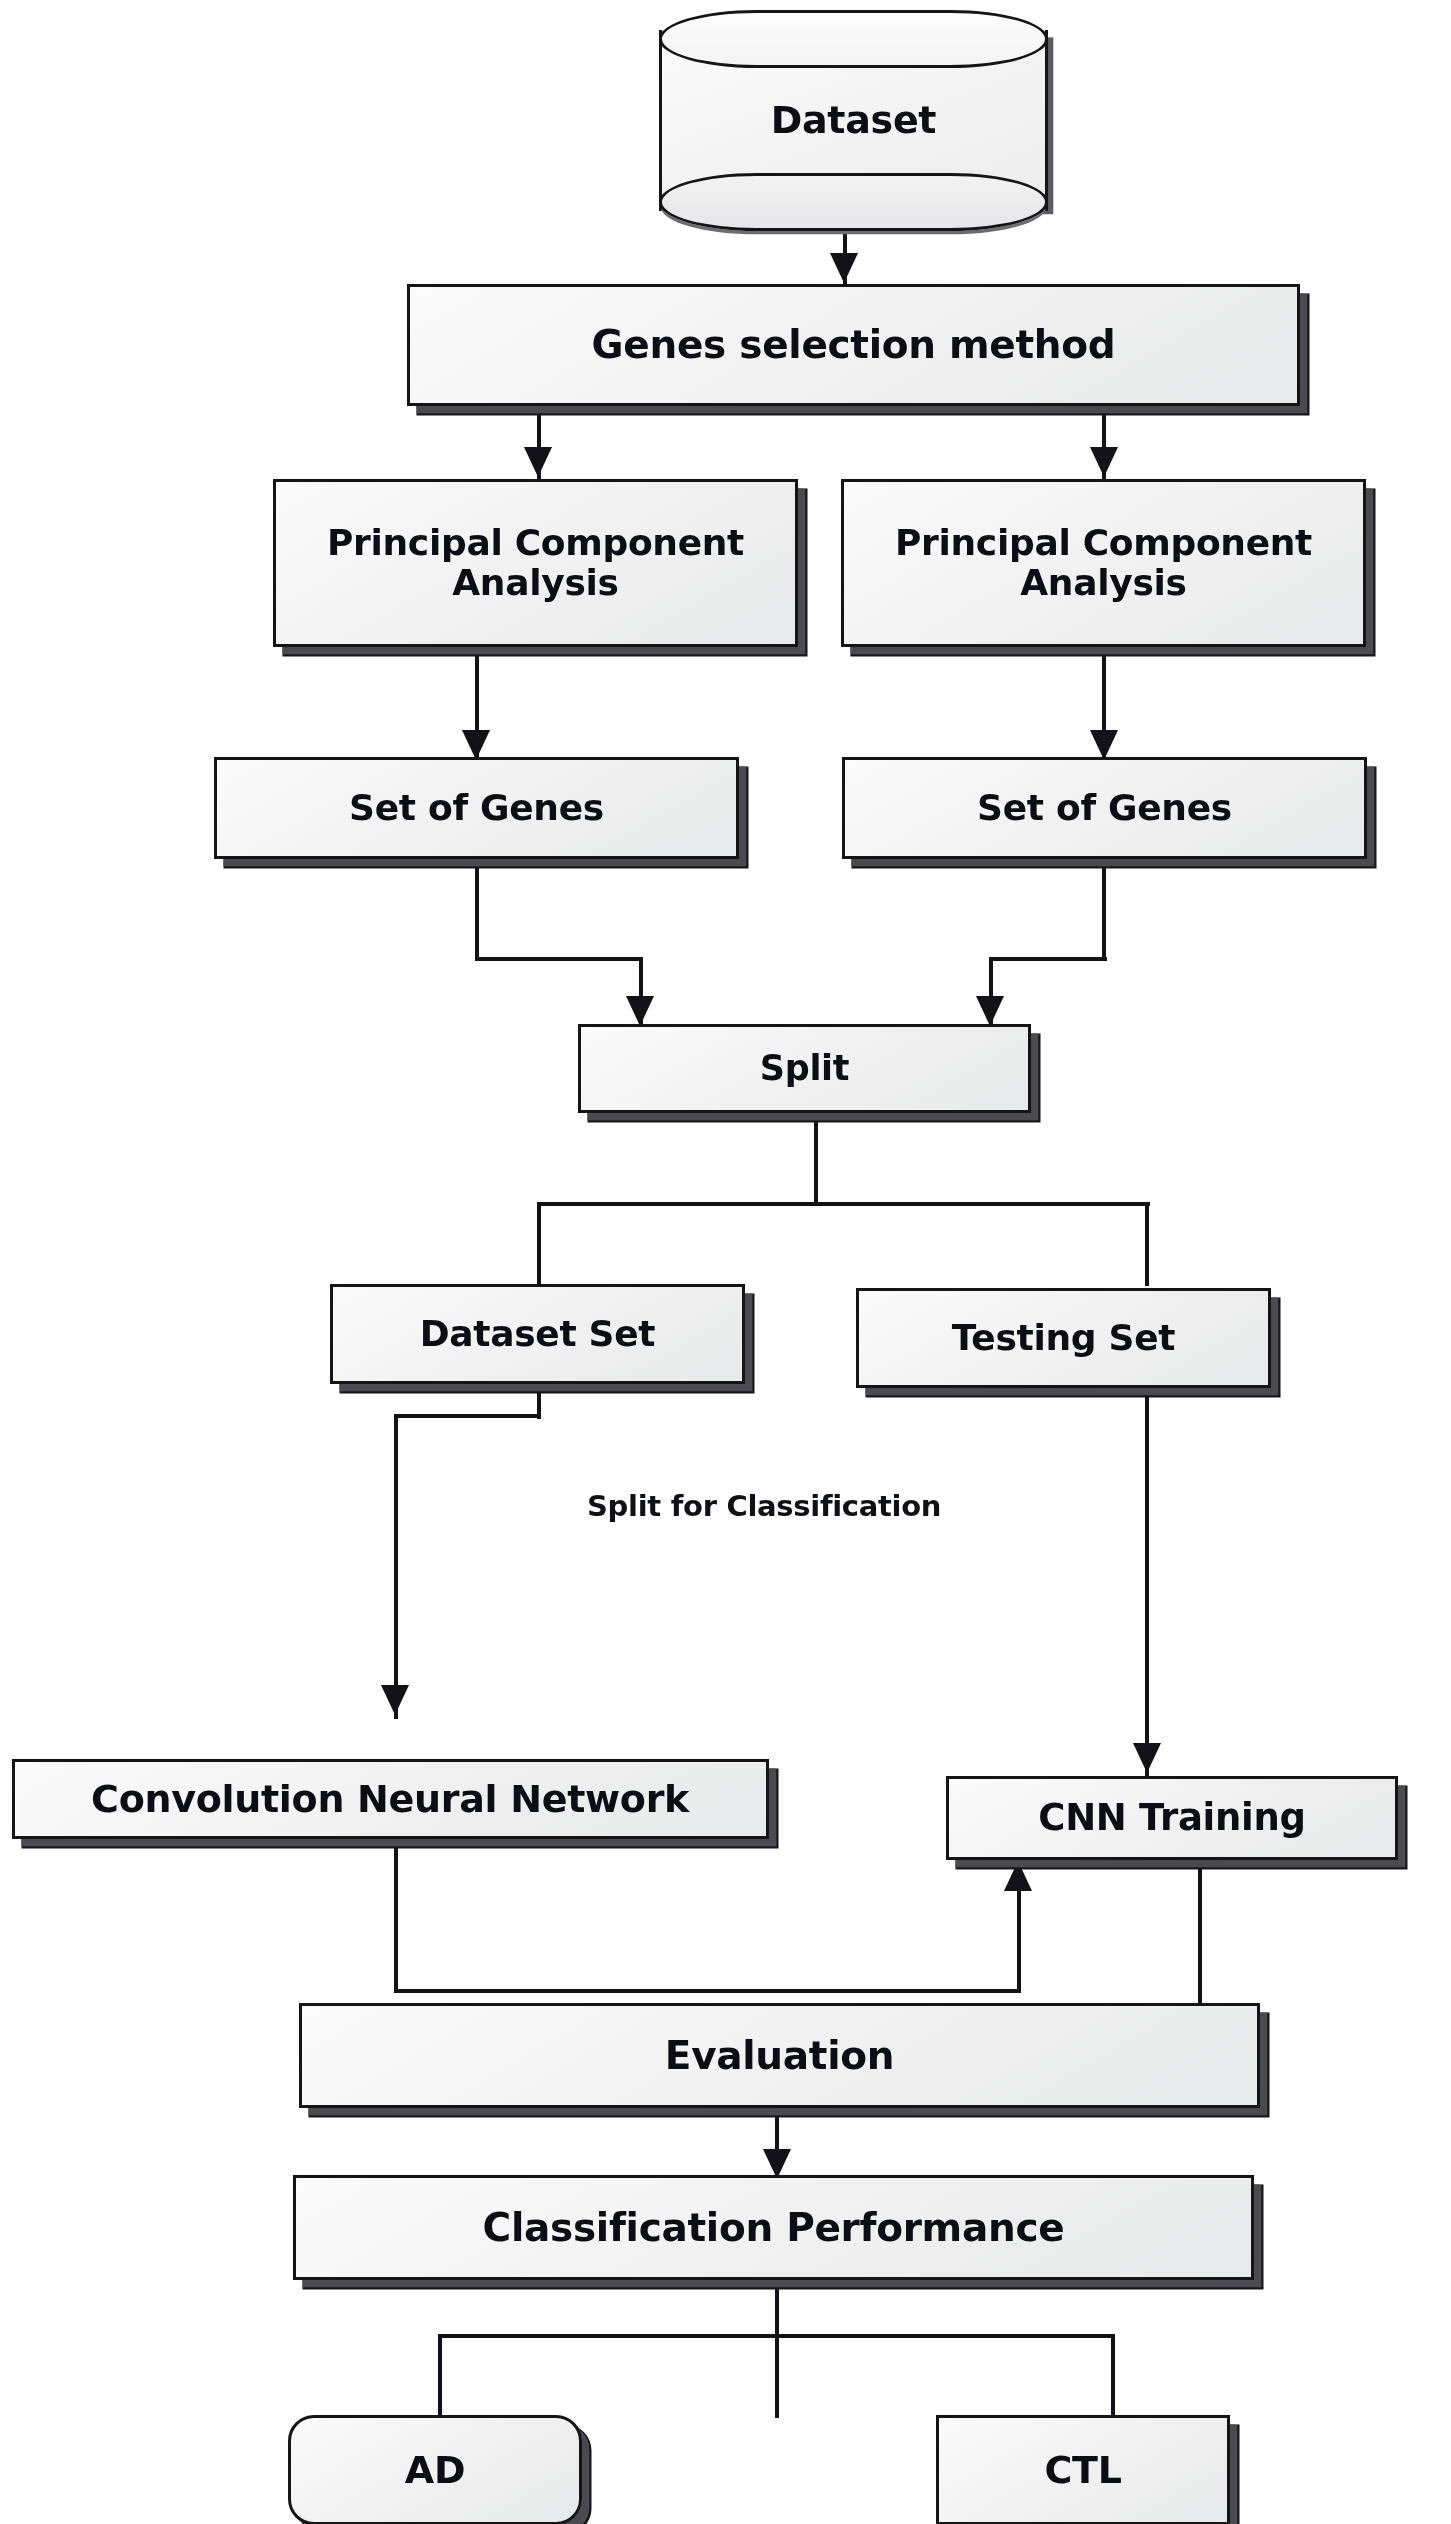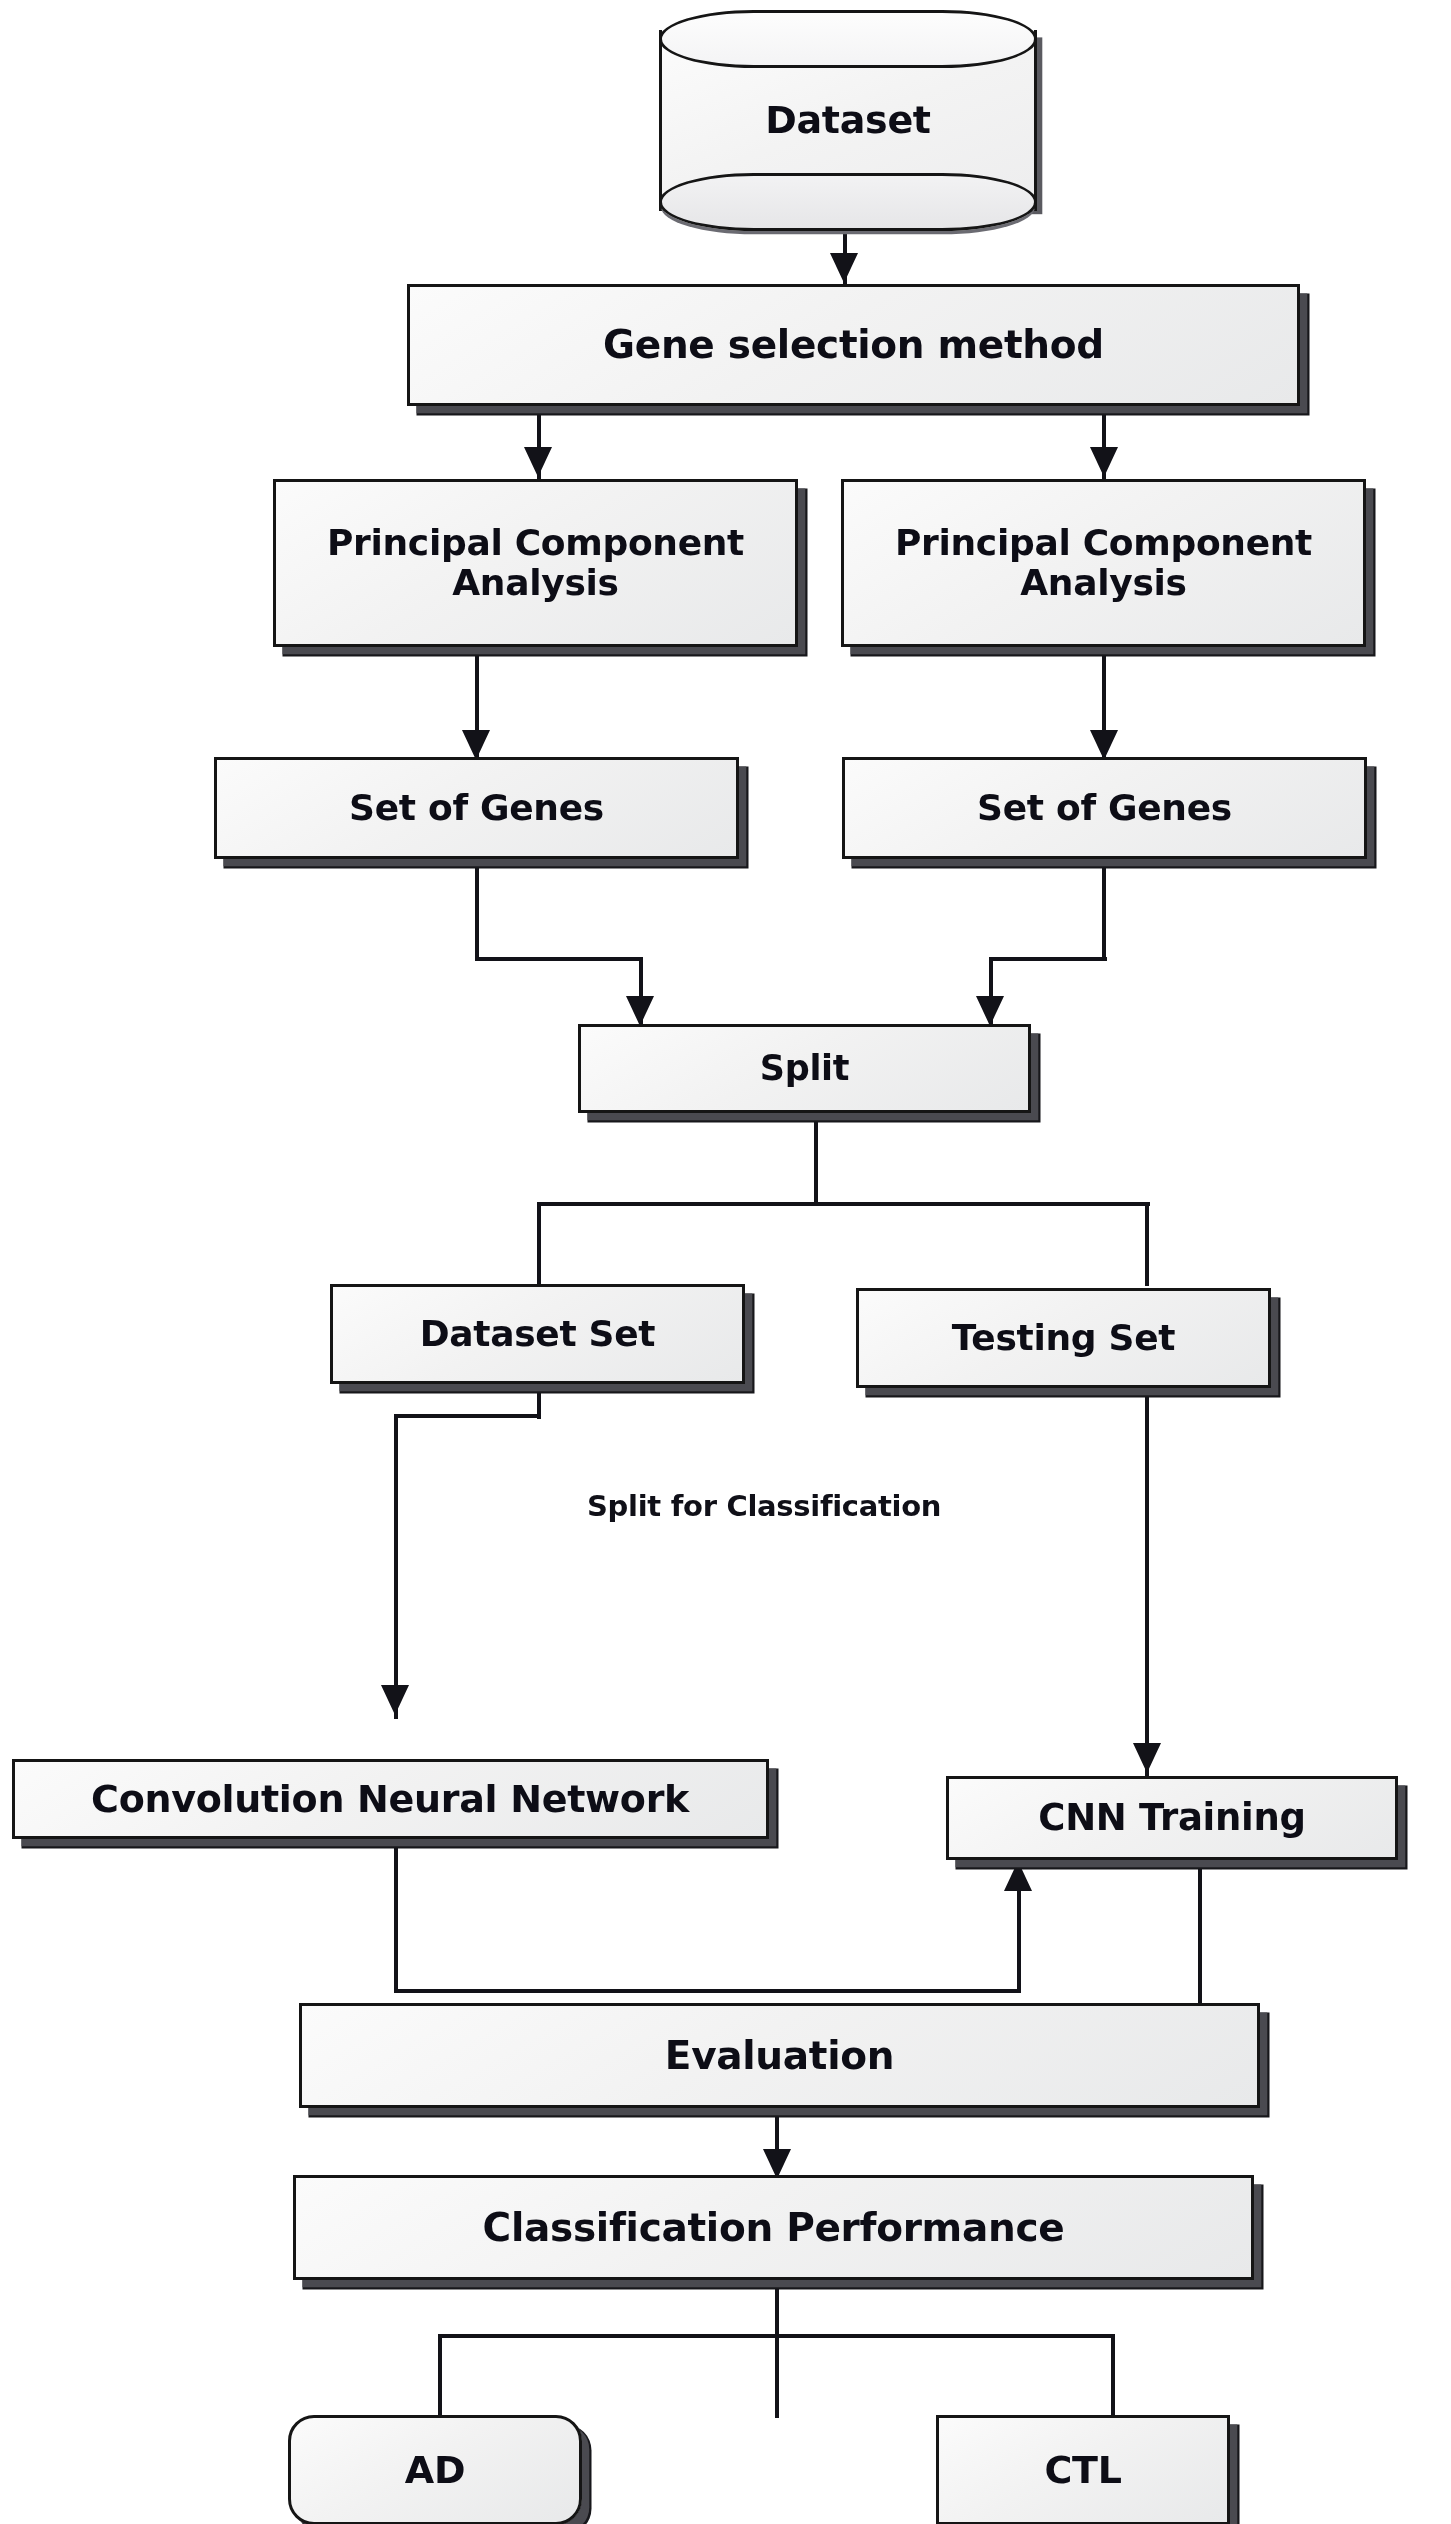--- a/index.html
+++ b/index.html
@@ -22,20 +22,21 @@
     line-height:1.12;
     letter-spacing:-0.3px;
     z-index:4;
   }
   .node span{display:block;padding:0 6.3px;}
 
   
   .cyl{
     position:absolute;
     z-index:4;
+    padding-left:11px;
   }
   .cyl .body{
     position:absolute;left:0;top:20px;width:100%;height:calc(100% - 40px);
     box-sizing:border-box;
     border-left:3.7px solid #151515;border-right:3.7px solid #151515;
     background:linear-gradient(160deg,#fcfcfc 0%,#f3f3f3 50%,#ededee 100%);
     box-shadow:7.4px 5.3px 0 -2.1px #5a5a60;
   }
   .cyl .top{
     position:absolute;left:0;top:0;width:100%;height:58px;
@@ -89,21 +90,21 @@
     <div class="body"></div>
     <div class="bottom"></div>
     <div class="top"></div>
     <div class="cap-label" style="font-size:38px;">Dataset</div>
   </div>
 
   <div class="vline" style="left:843px;top:230px;height:58px;"></div>
   <div class="arrow-down" style="left:830px;top:253px;"></div>
 
   <div class="node" style="left:407px;top:284px;width:893px;height:122px;font-size:39px;">
-    <span>Gene selection method</span>
+    <span>Genes selection method</span>
   </div>
 
   <div class="vline" style="left:537px;top:406px;height:74px;"></div>
   <div class="arrow-down" style="left:524px;top:447px;"></div>
 
   <div class="vline" style="left:1102px;top:406px;height:74px;"></div>
   <div class="arrow-down" style="left:1090px;top:447px;"></div>
 
   <div class="node" style="left:273px;top:479px;width:525px;height:168px;font-size:36px;">
     <span>Principal Component Analysis</span>

